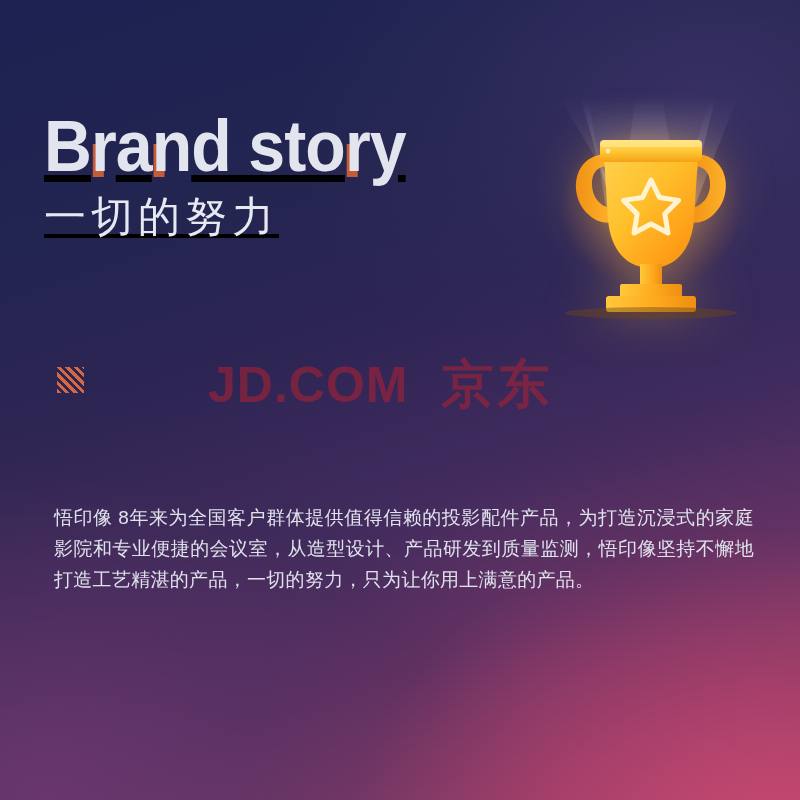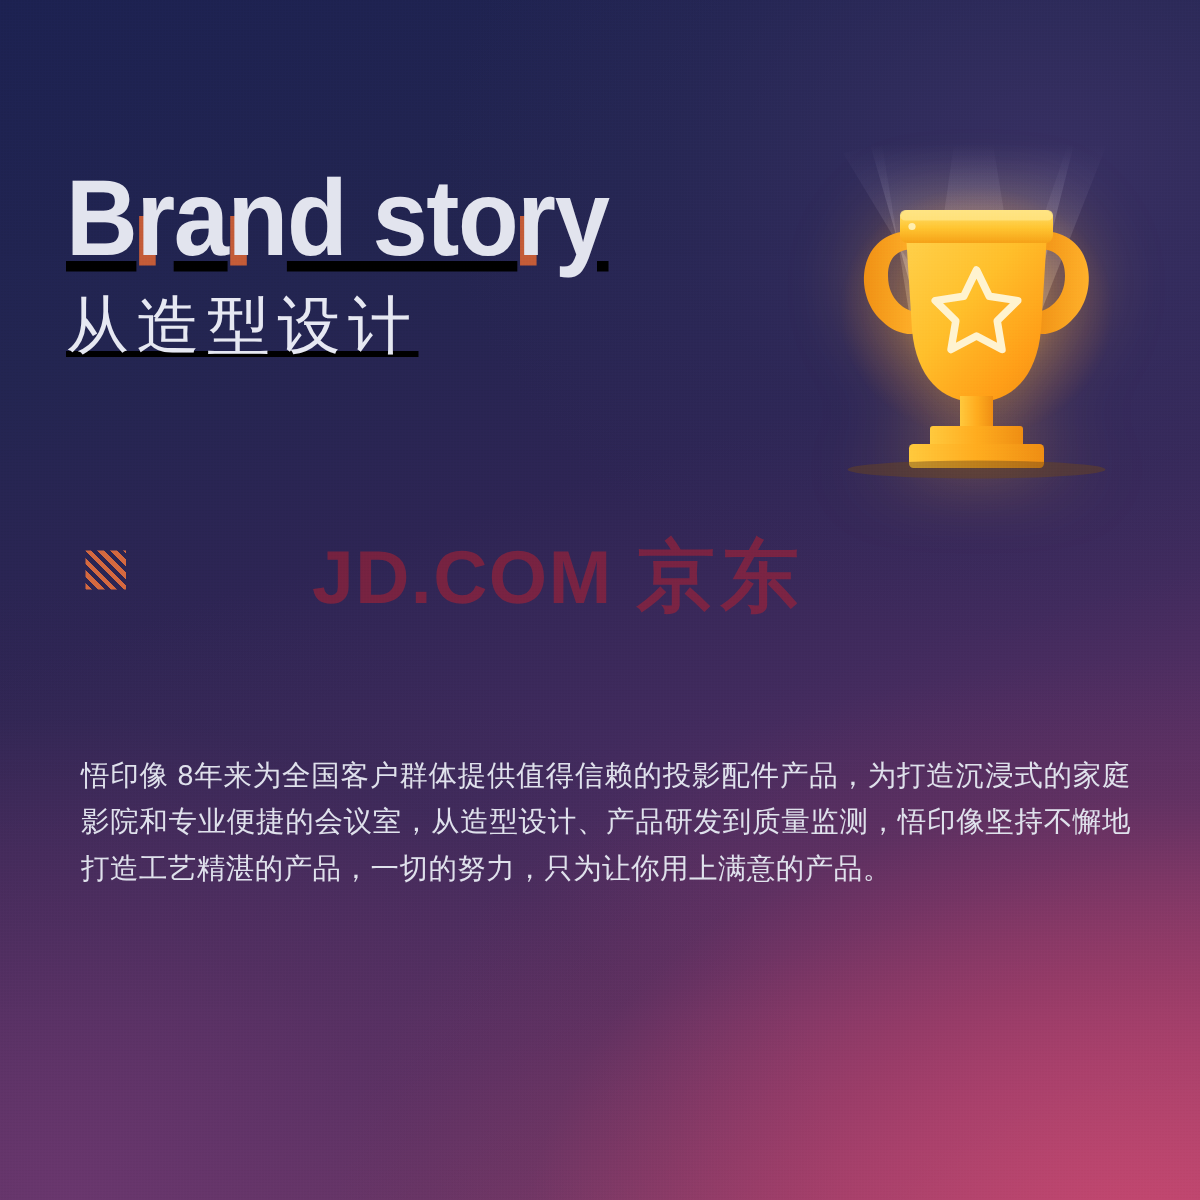--- a/index.html
+++ b/index.html
@@ -35,21 +35,21 @@
 
   
   #watermark {
     position: absolute;
     left: 208px;
     top: 356px;
     width: 420px;
     height: 58px;
     display: flex;
     align-items: center;
-    gap: 16px;
+    gap: 33px;
     color: #b4202f;
     opacity: 0.52;
     font-size: 50px;
     font-weight: 700;
     letter-spacing: 1px;
     white-space: nowrap;
     pointer-events: none;
   }
   #watermark .wm-cn { font-size: 52px; letter-spacing: 4px; }
 
@@ -181,21 +181,21 @@
 
 <div id="poster">
 
   <div id="watermark">
     <span>JD.COM</span>
     <span class="wm-cn">京东</span>
   </div>
 
   <div id="headline">
     <div id="title-en">B<span class="hl hl-r">r</span>a<span class="hl hl-n">n</span>d sto<span class="hl hl-r2">r</span>y</div>
-    <div id="title-cn">从造型设计</div>
+    <div id="title-cn">一切的努力</div>
   </div>
 
   <div id="trophy-wrap">
     <svg id="beams" viewBox="0 0 220 230">
       <defs>
         <linearGradient id="beamG" x1="0" y1="1" x2="0" y2="0">
           <stop offset="0%" stop-color="#fff6e2" stop-opacity="0.55"></stop>
           <stop offset="45%" stop-color="#e8e4ff" stop-opacity="0.22"></stop>
           <stop offset="100%" stop-color="#d8d4ff" stop-opacity="0.0"></stop>
         </linearGradient>

